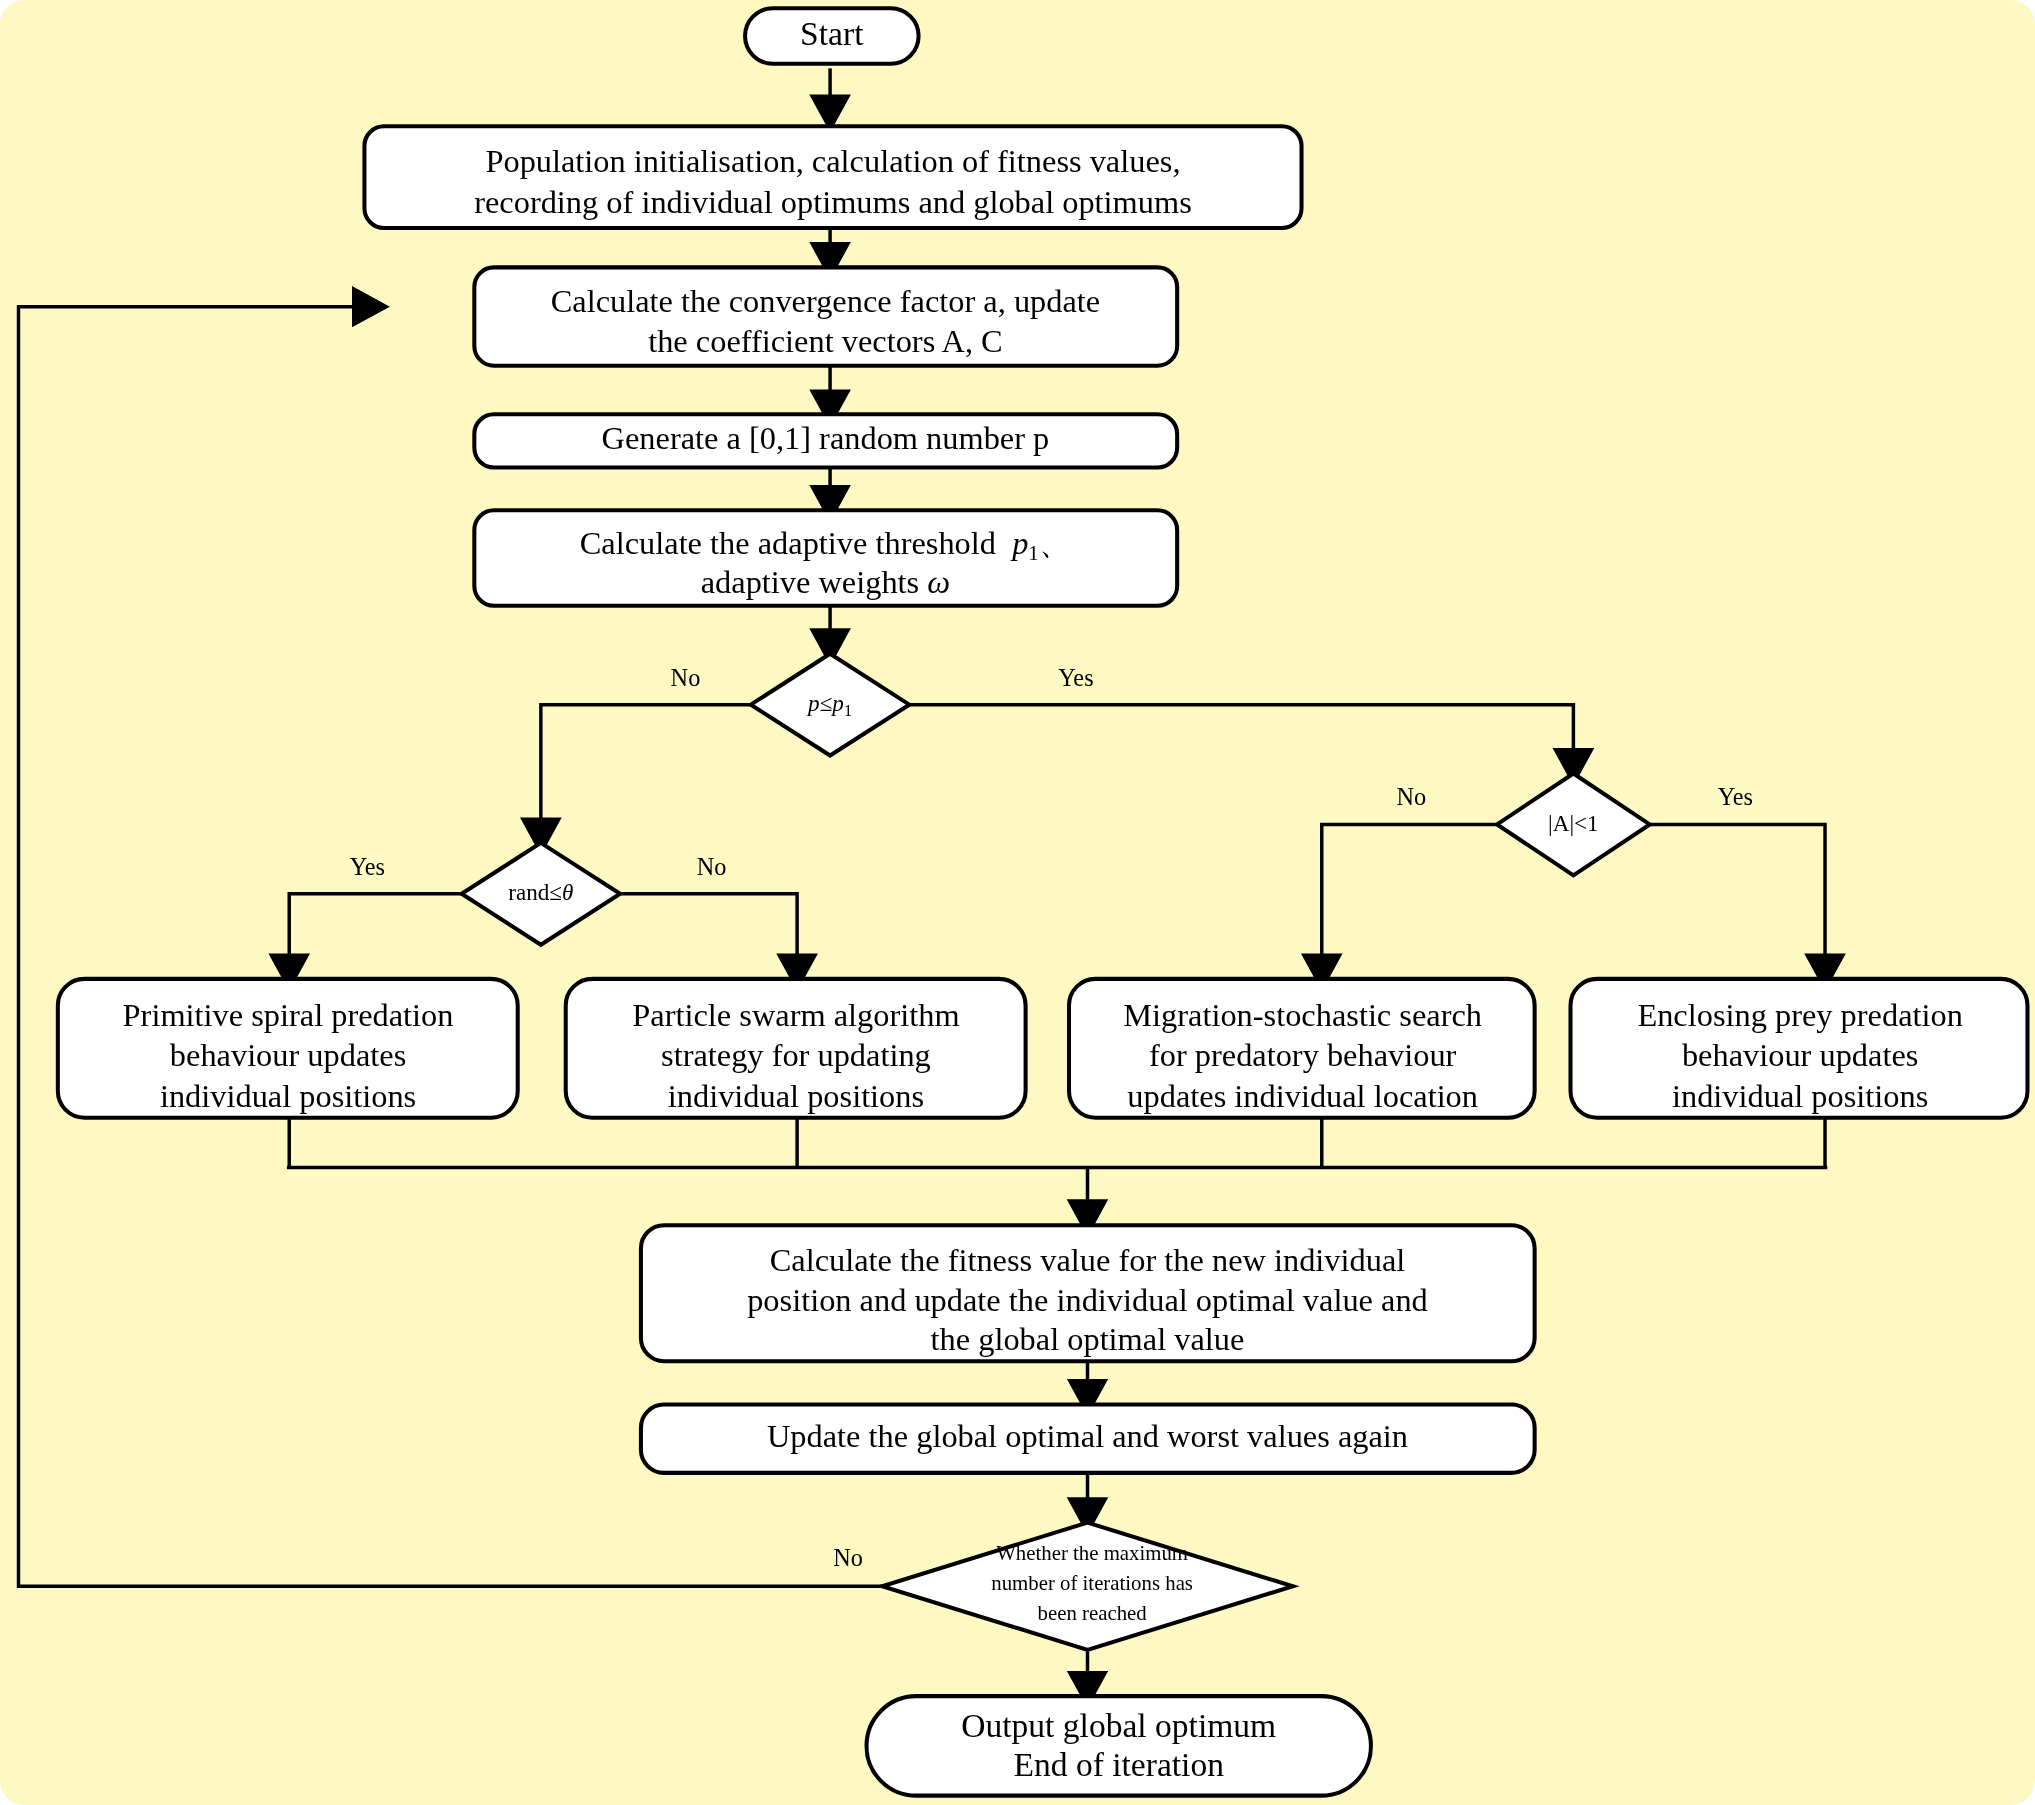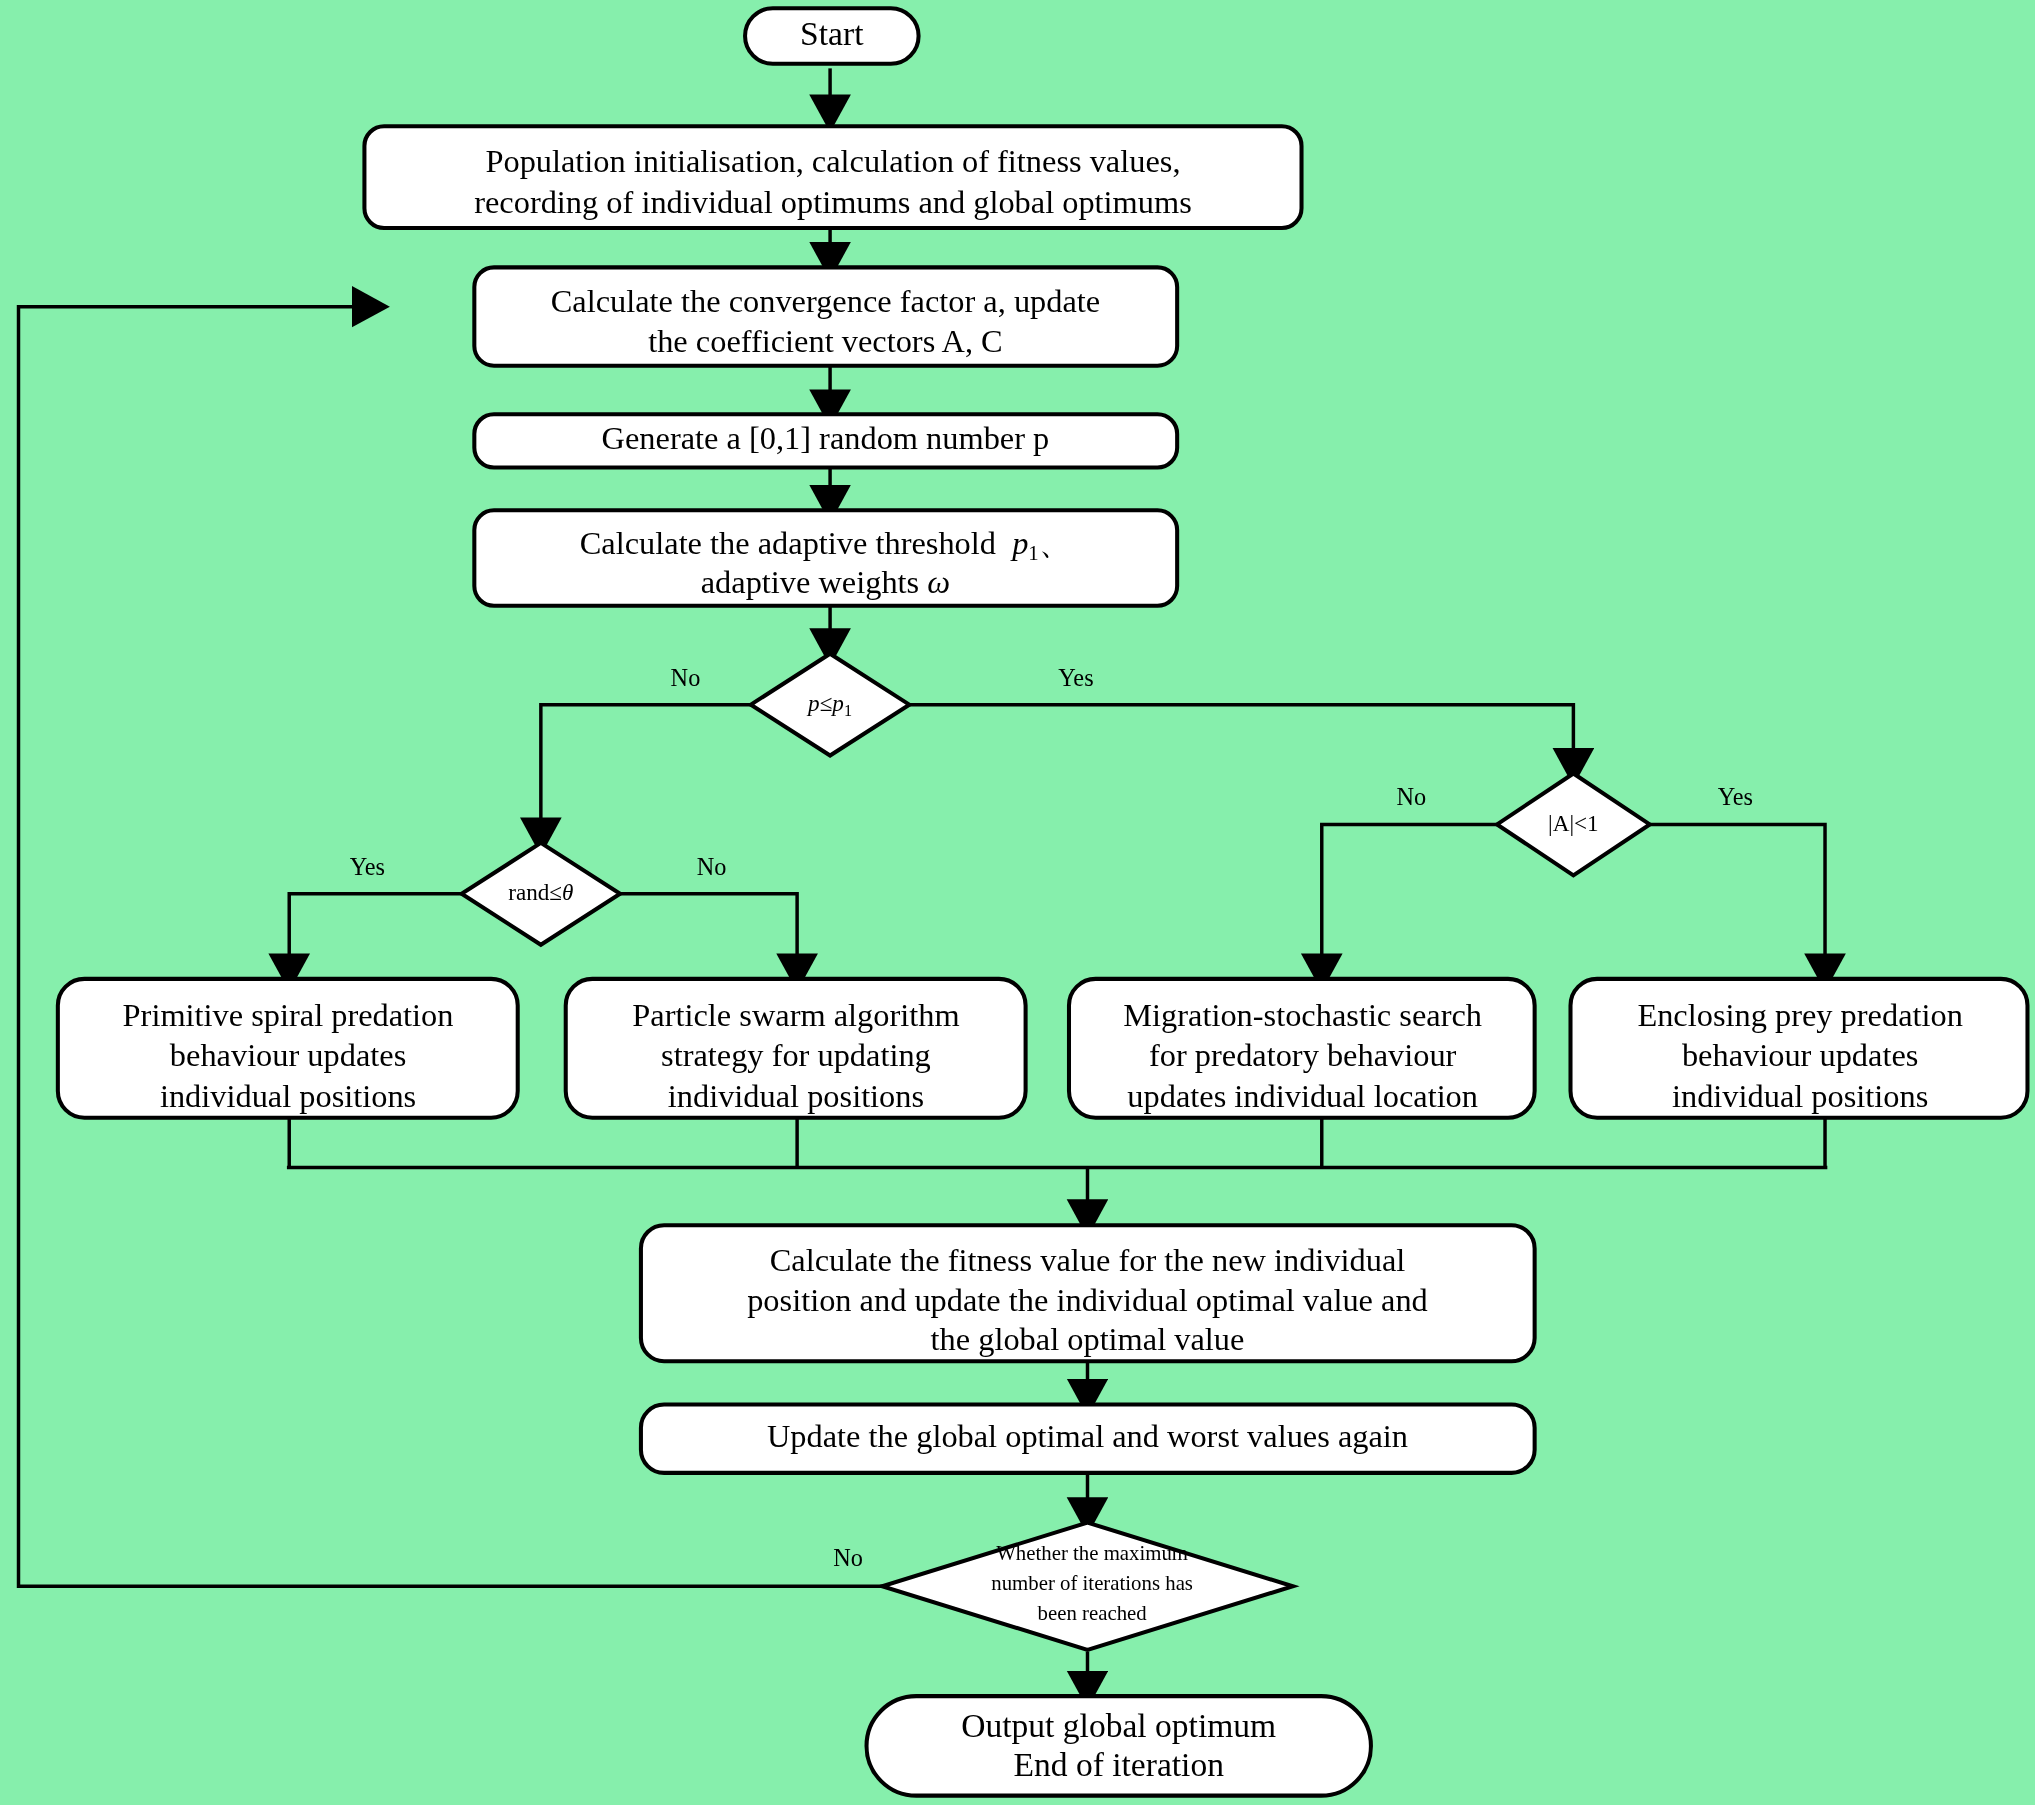--- a/index.html
+++ b/index.html
@@ -4,22 +4,23 @@
 <style>
   html, body {
     margin: 0;
     padding: 0;
     background: #ffffff;
   }
   #flow-root {
     position: relative;
     width: 2035px;
     height: 1805px;
-    background: #86efac;
+    background: #fef9c3;
     font-family: "Liberation Serif", "DejaVu Serif", serif;
+    border-radius: 24px;
   }
   svg#flow-svg {
     position: absolute;
     left: 0;
     top: 0;
     width: 2035px;
     height: 1805px;
     display: block;
   }
   .node-shape {

